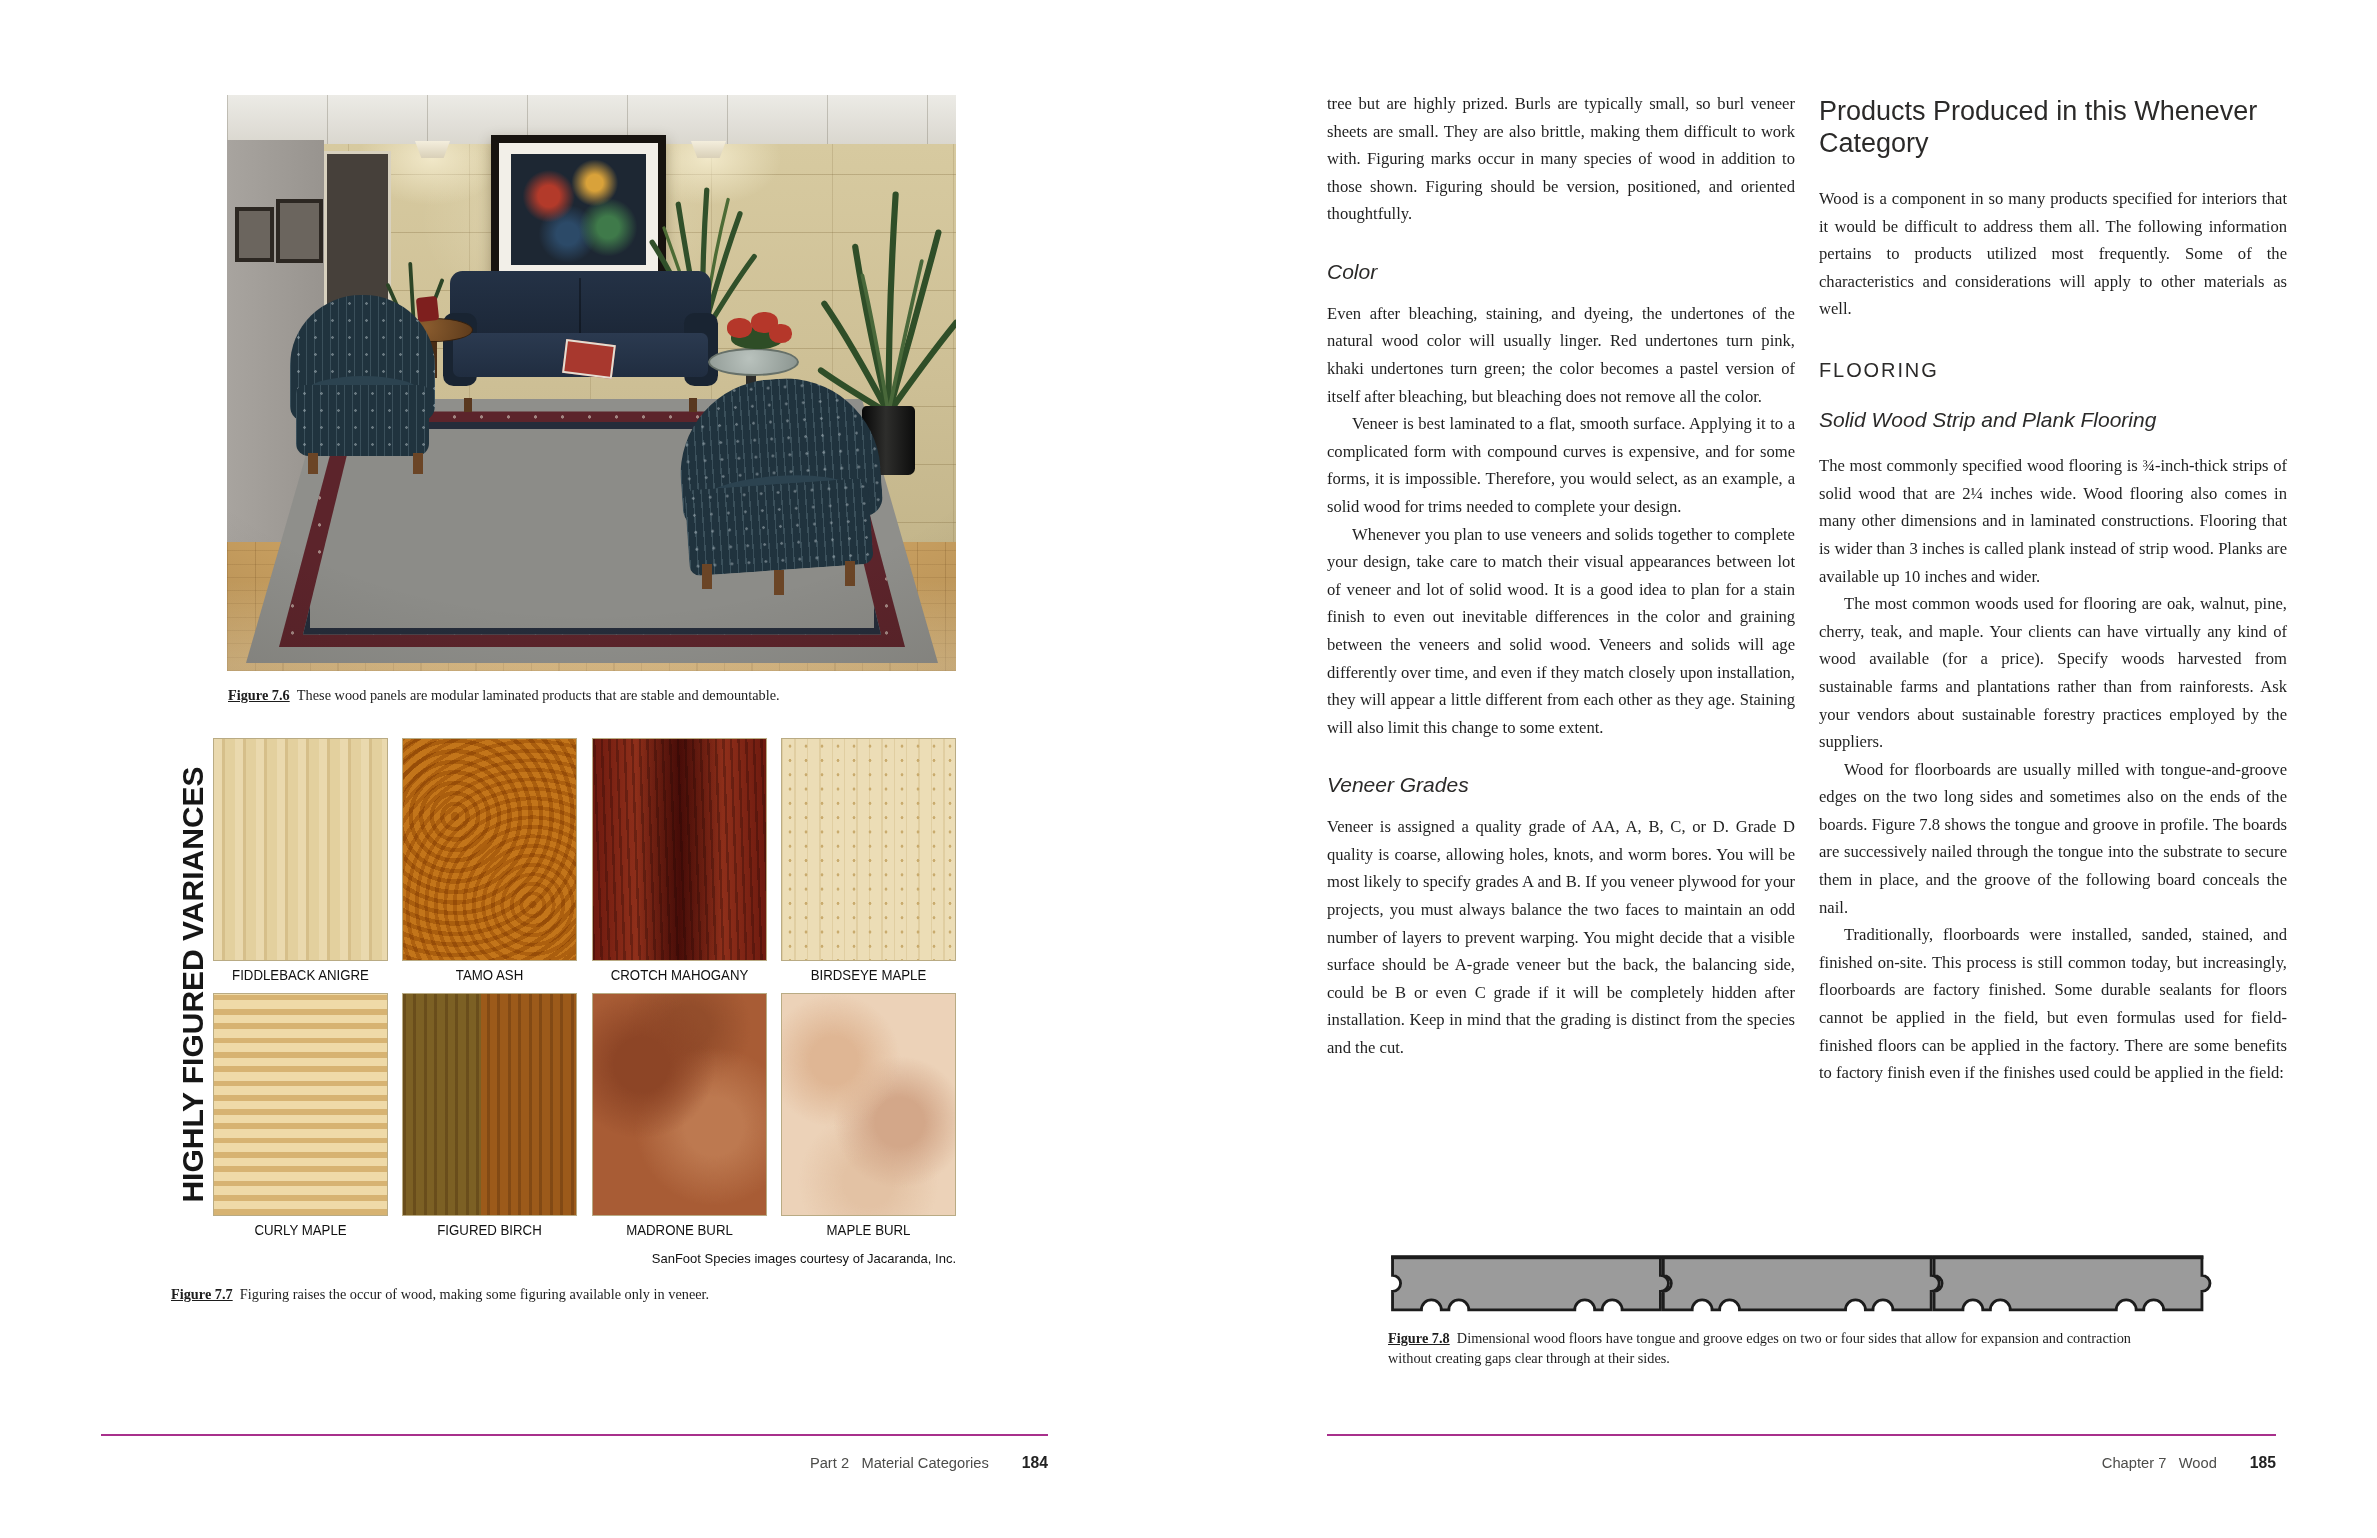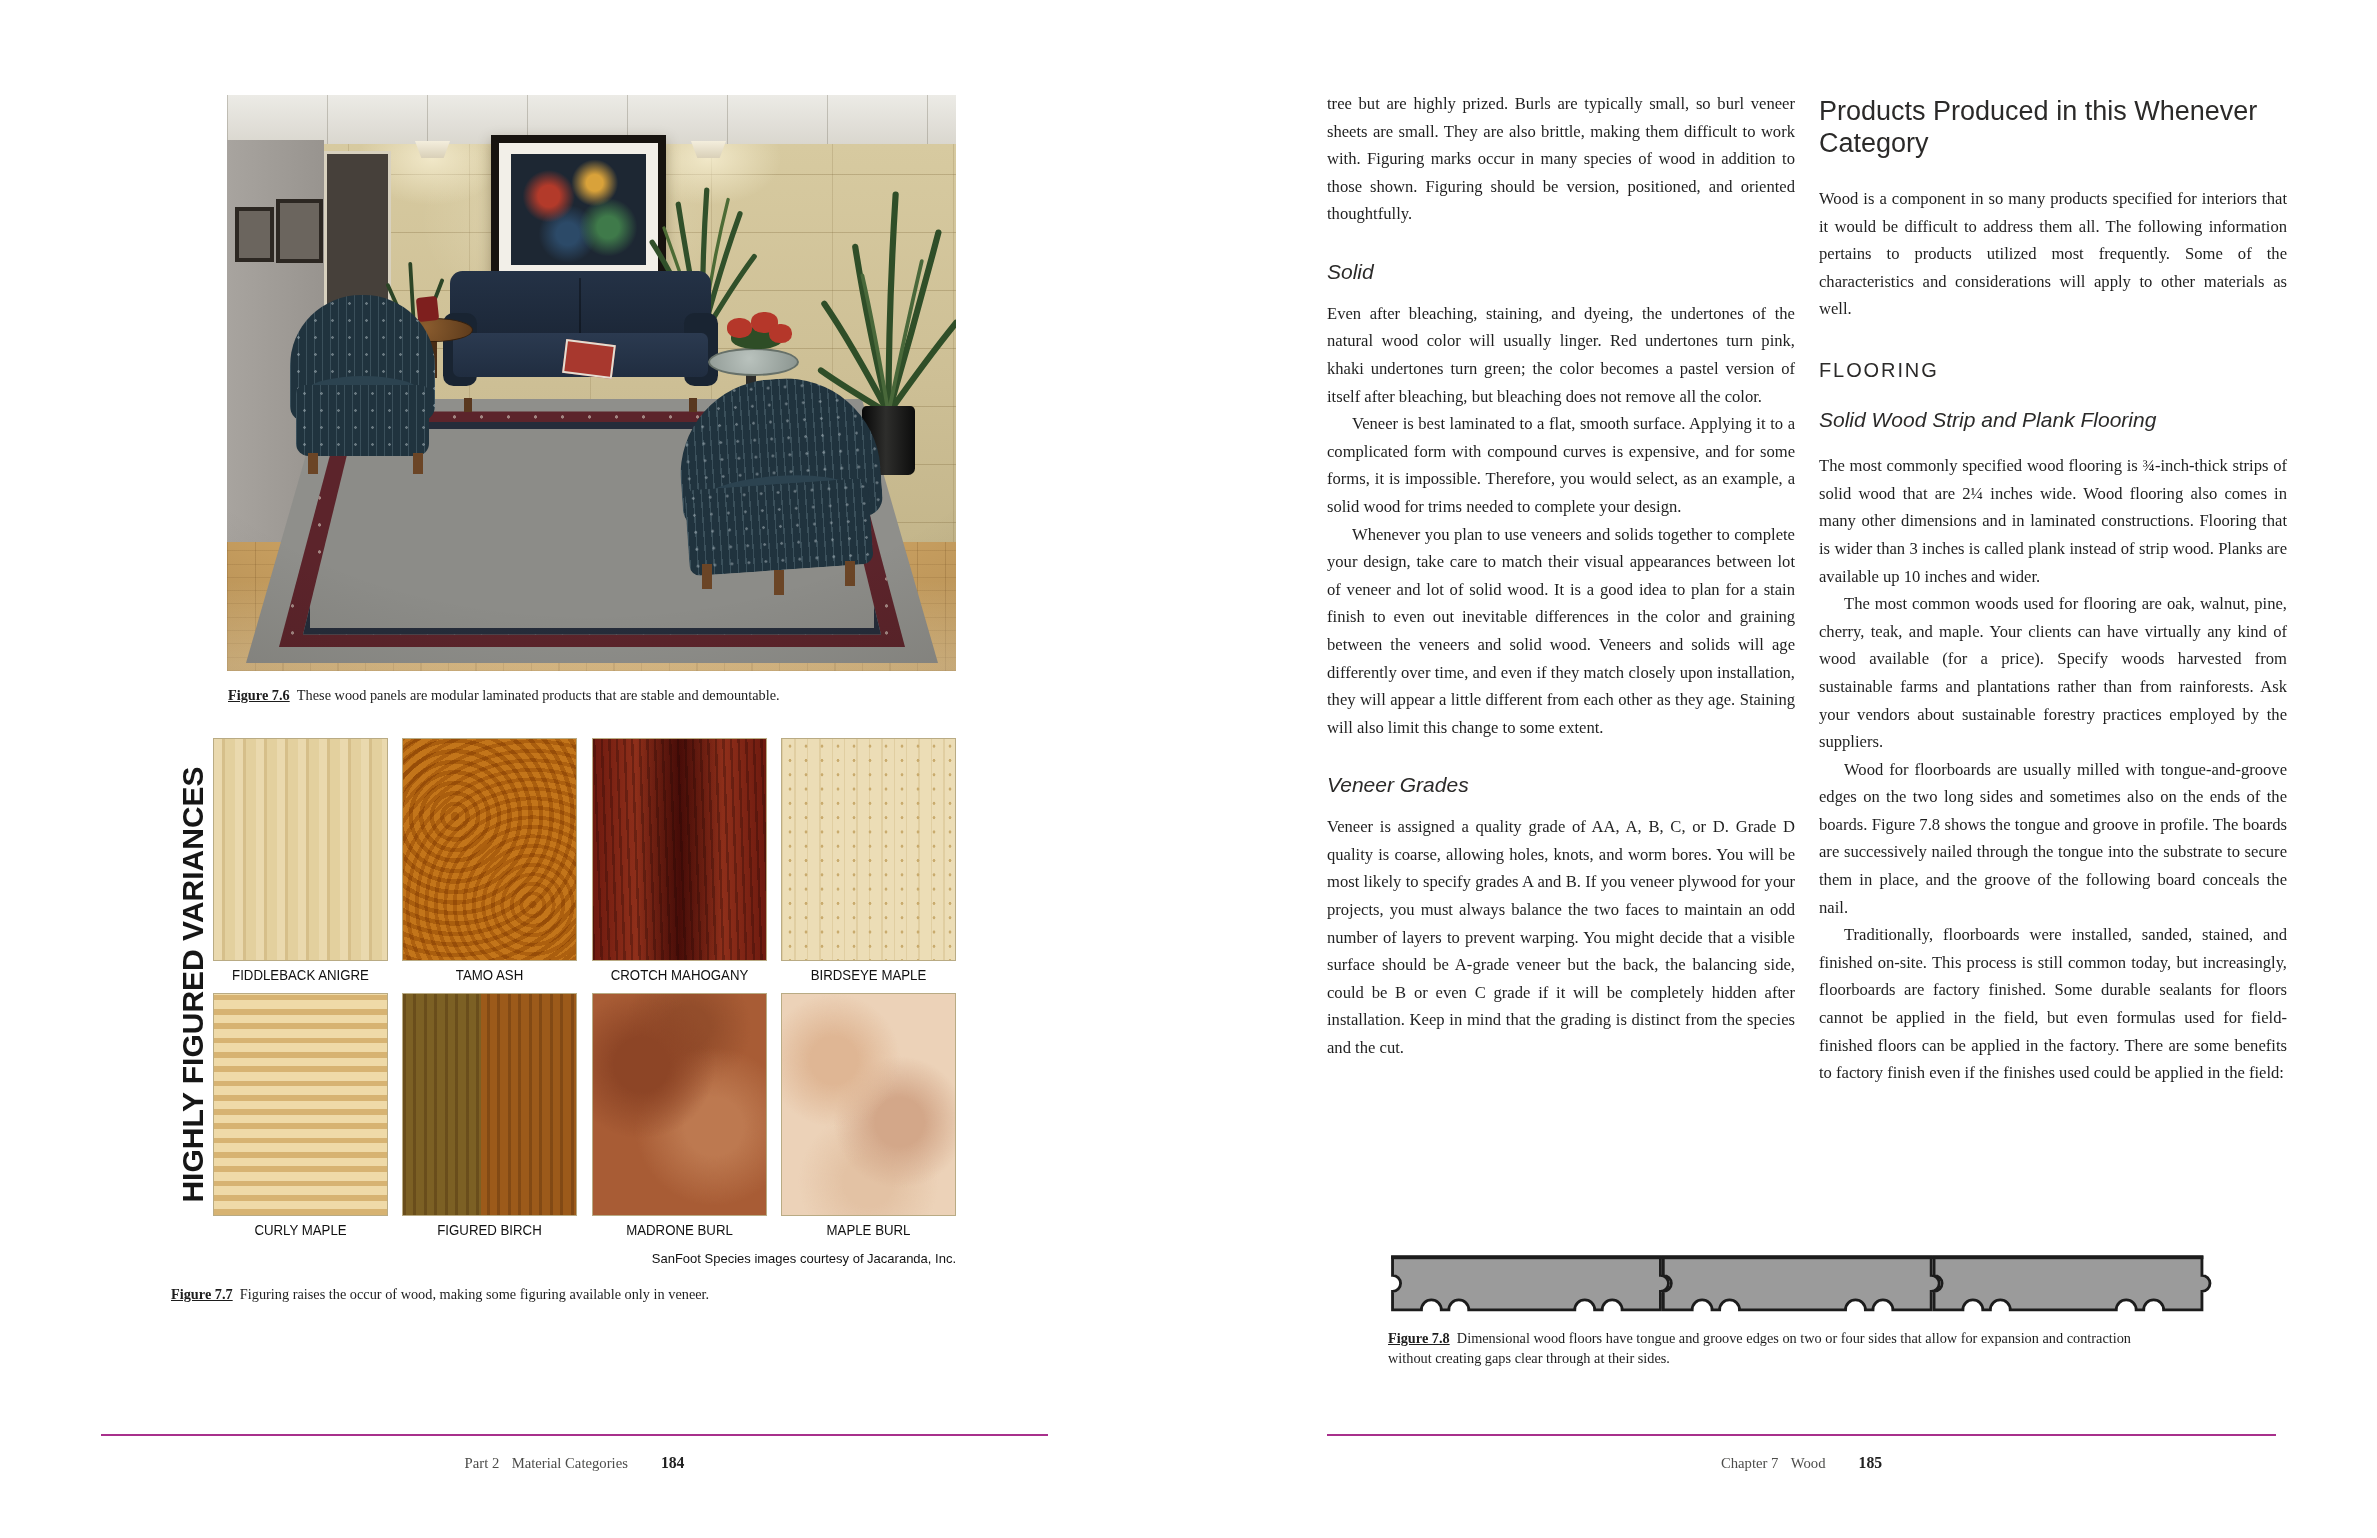--- a/index.html
+++ b/index.html
@@ -141,22 +141,22 @@
       font-weight:normal;color:#2b2a29;margin:21px 0 19px 0;text-align:left;}
 
   
   .fig78{left:1388px;top:1254px;width:827px;height:71px;}
   .cap78{left:1388px;top:1328px;width:747px;}
 
   
   .rule{height:2.4px;}
   .rule-l{left:101px;top:1434px;width:947px;}
   .rule-r{left:1327px;top:1434px;width:949px;}
-  .footer{font-family:Liberation Serif, serif;font-size:14.7px;color:#4c4c4a;
-      text-align:center;}
+  .footer{font-family:Liberation Sans, sans-serif;font-size:14.7px;color:#4c4c4a;
+      text-align:right;}
   .footer .pg{font-weight:bold;color:#222;font-size:15.7px;margin-left:33px;}
   .footer .sect{margin-left:12.4px;}
   .foot-l{left:101px;top:1454px;width:947px;}
   .foot-r{left:1327px;top:1454px;width:949px;}
 </style>
 </head>
 <body>
 
 <div class="abs photo">
   <div class="abs ph-ceiling"></div>
@@ -298,21 +298,21 @@
   <b>Figure 7.7</b>&nbsp;&nbsp;<span>Figuring raises the occur of wood, making some figuring available only in veneer.</span>
 </div>
 
 <div class="abs rule rule-l" style="background:#a8308c;"></div>
 <div class="abs footer foot-l">
   <span>Part 2</span><span class="sect">Material Categories</span><span class="pg">184</span>
 </div>
 
 <div class="abs col col-a">
   <p>tree but are highly prized. Burls are typically small, so burl veneer sheets are small. They are also brittle, making them difficult to work with. Figuring marks occur in many species of wood in addition to those shown. Figuring should be version, positioned, and oriented thoughtfully.</p>
-  <h3 class="h-ital">Solid</h3>
+  <h3 class="h-ital">Color</h3>
   <p>Even after bleaching, staining, and dyeing, the undertones of the natural wood color will usually linger. Red undertones turn pink, khaki undertones turn green; the color becomes a pastel version of itself after bleaching, but bleaching does not remove all the color.</p>
   <p class="ind">Veneer is best laminated to a flat, smooth surface. Applying it to a complicated form with compound curves is expensive, and for some forms, it is impossible. Therefore, you would select, as an example, a solid wood for trims needed to complete your design.</p>
   <p class="ind">Whenever you plan to use veneers and solids together to complete your design, take care to match their visual appearances between lot of veneer and lot of solid wood. It is a good idea to plan for a stain finish to even out inevitable differences in the color and graining between the veneers and solid wood. Veneers and solids will age differently over time, and even if they match closely upon installation, they will appear a little different from each other as they age. Staining will also limit this change to some extent.</p>
   <h3 class="h-ital">Veneer Grades</h3>
   <p>Veneer is assigned a quality grade of AA, A, B, C, or D. Grade D quality is coarse, allowing holes, knots, and worm bores. You will be most likely to specify grades A and B. If you veneer plywood for your projects, you must always balance the two faces to maintain an odd number of layers to prevent warping. You might decide that a visible surface should be A-grade veneer but the back, the balancing side, could be B or even C grade if it will be completely hidden after installation. Keep in mind that the grading is distinct from the species and the cut.</p>
 </div>
 
 <div class="abs col col-b">
   <h1 class="h-products">Products Produced in this Whenever Category</h1>
   <p>Wood is a component in so many products specified for interiors that it would be difficult to address them all. The following information pertains to products utilized most frequently. Some of the characteristics and considerations will apply to other materials as well.</p>

